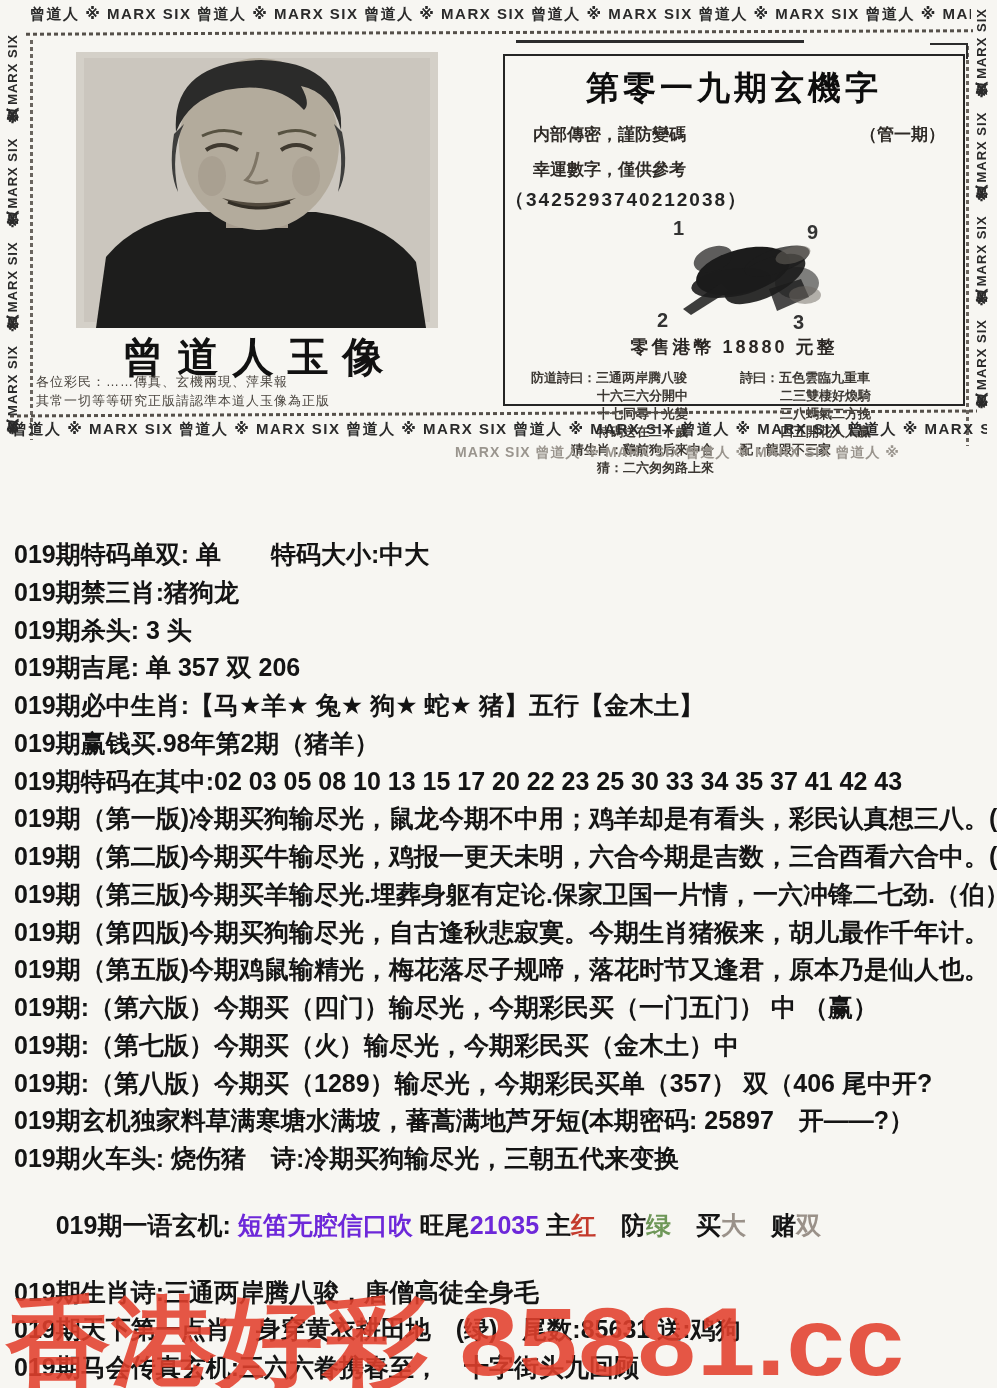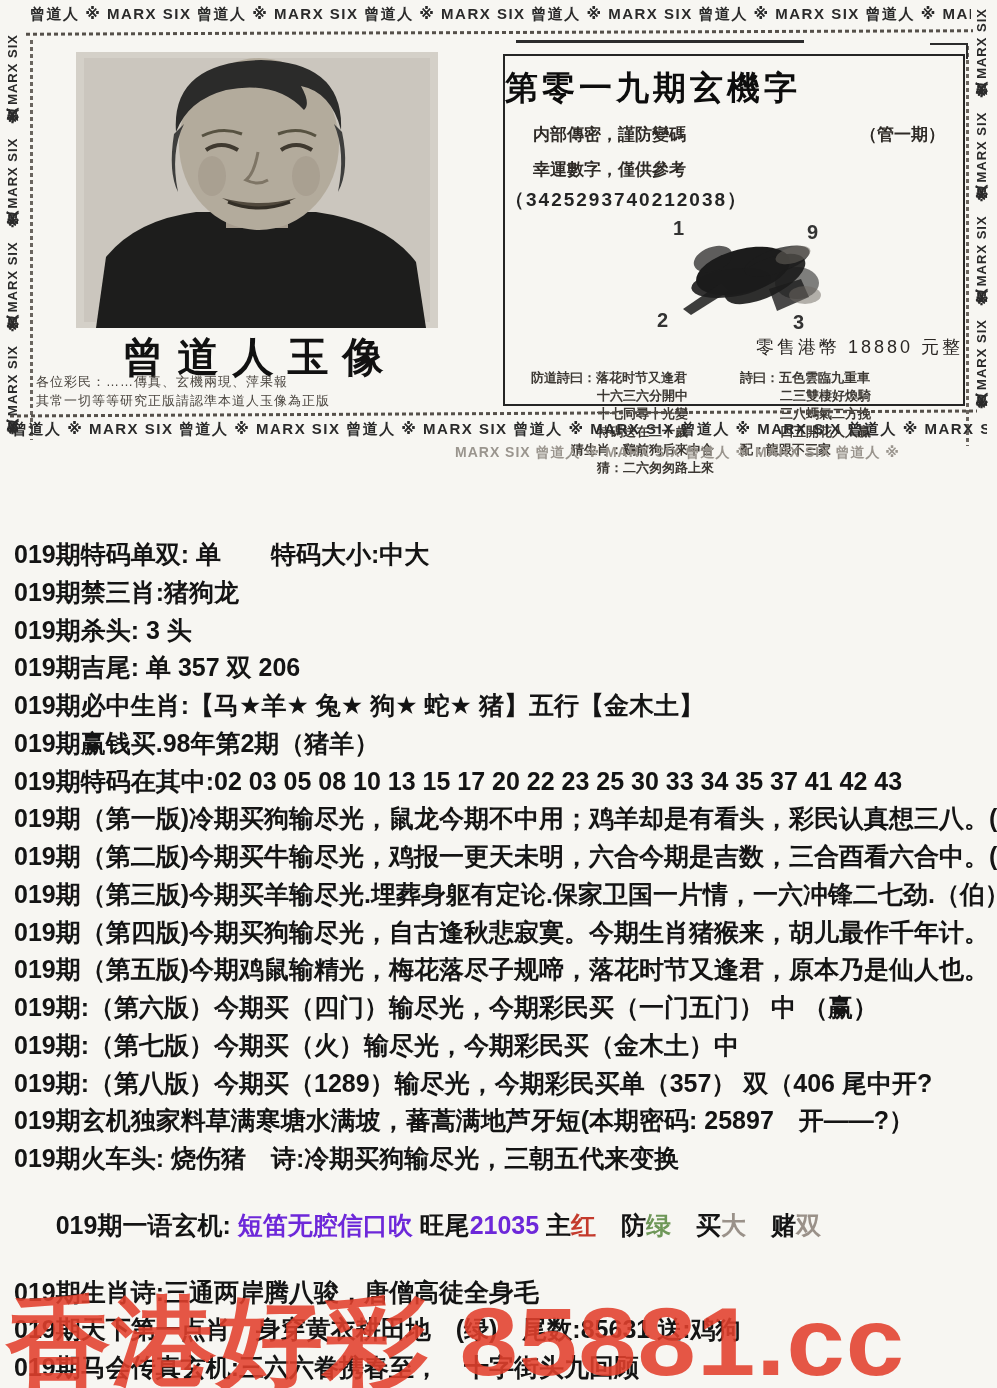--- a/index.html
+++ b/index.html
@@ -35,32 +35,32 @@
   .note{position:absolute;left:36px;width:460px;font-size:13px;color:#4a453f;letter-spacing:1px;}
   .note1{top:373px;}
   .note2{top:392px;}
 
   
   .box-topline{position:absolute;left:516px;top:40px;width:288px;height:3px;background:#2c2c2c;}
   .box-corner{position:absolute;left:930px;top:43px;width:36px;height:14px;
     border-top:2px solid #2c2c2c;border-right:2px solid #2c2c2c;}
   .mbox{position:absolute;left:503px;top:54px;width:458px;height:348px;
     border:2px solid #252525;background:transparent;}
-  .mbox .title{margin-top:10px;text-align:left;font-size:33px;font-weight:bold;
+  .mbox .title{margin-top:10px;text-align:center;font-size:33px;font-weight:bold;
     letter-spacing:4px;color:#0d0d0d;}
   .mbox .meta{margin:12px 18px 0 28px;font-size:17px;font-weight:600;color:#2e2a26;}
   .mbox .meta-row1{display:flex;justify-content:space-between;}
   .mbox .lucky{margin-top:6px;font-size:19px;font-weight:600;
     letter-spacing:2px;color:#242424;}
   .blob-zone{position:relative;height:118px;margin-top:4px;}
   .blob-zone .corner-num{position:absolute;font-size:20px;font-weight:600;color:#333;}
   .n1{left:168px;top:0px;} .n9{left:302px;top:4px;}
   .n2{left:152px;top:92px;} .n3{left:288px;top:94px;}
   .blob{position:absolute;left:168px;top:14px;}
-  .price{text-align:right;font-size:18px;font-weight:400;letter-spacing:3px;color:#2b2724;}
+  .price{text-align:center;font-size:18px;font-weight:700;letter-spacing:3px;color:#2b2724;}
   .poems{display:flex;margin:10px 6px 0 26px;gap:26px;font-size:13px;line-height:18px;
     color:#3c3833;font-weight:600;}
   .poem-col .pl{white-space:nowrap;}
   .poem-col .ind{padding-left:66px;}
   .poem-col .ind2{padding-left:40px;}
 
   
   .lines{position:absolute;left:14px;top:538px;right:4px;height:846px;
     display:flex;flex-direction:column;justify-content:space-between;}
   .tl{font-size:25px;font-weight:600;white-space:pre;letter-spacing:0px;color:#141414;}
@@ -153,21 +153,21 @@
         <g fill="#6f6a63" opacity="0.5">
           <ellipse cx="120" cy="24" rx="18" ry="8" transform="rotate(-16 120 24)"></ellipse>
           <ellipse cx="132" cy="64" rx="16" ry="9"></ellipse>
         </g>
       </svg>
     </div>
     <div class="price">零售港幣 18880 元整</div>
     <div class="poems">
       <div class="poem-col">
         <div class="pl">
-          <span>防道詩曰：</span><span>落花时节又逢君</span>
+          <span>防道詩曰：</span><span>三通两岸腾八骏</span>
         </div>
         <div class="pl ind">十六三六分開中</div>
         <div class="pl ind">十七同尋十光變</div>
         <div class="pl ind">特碼送在二十歲</div>
         <div class="pl ind2">猜生肖：鷄前狗后來中合</div>
         <div class="pl ind">猜：二六匆匆路上來</div>
       </div>
       <div class="poem-col">
         <div class="pl">
           <span>詩曰：</span><span>五色雲臨九重車</span>

